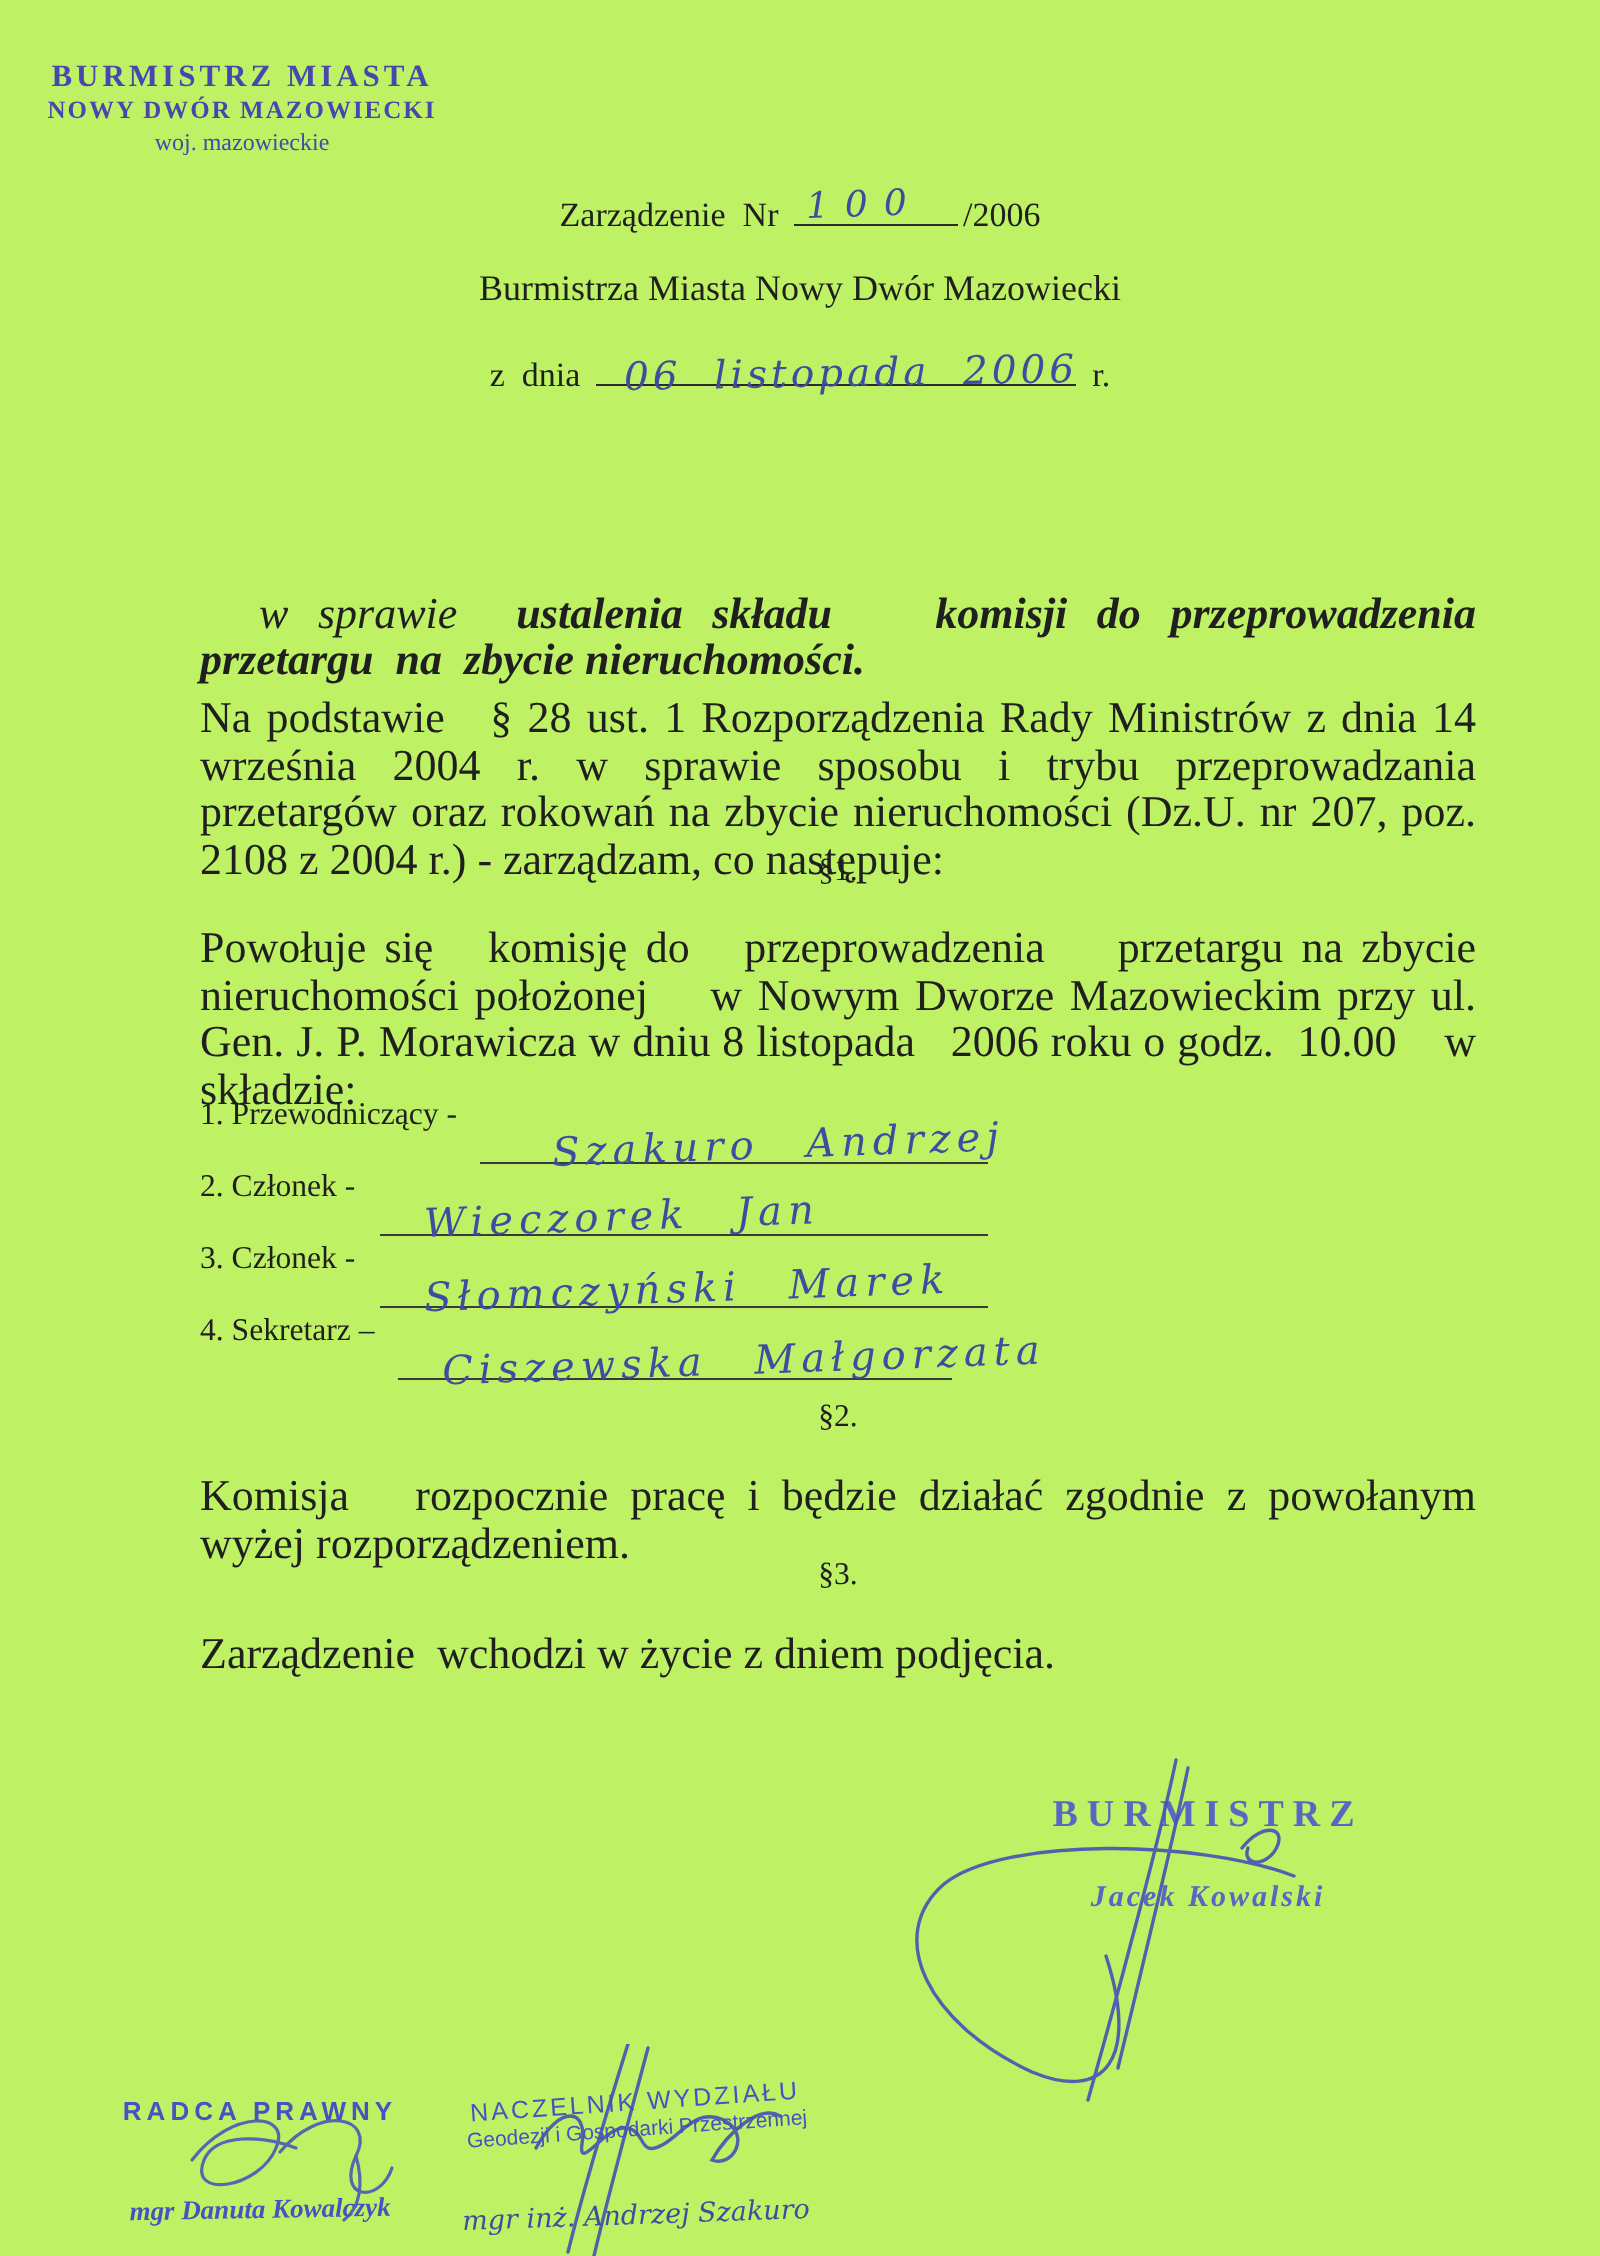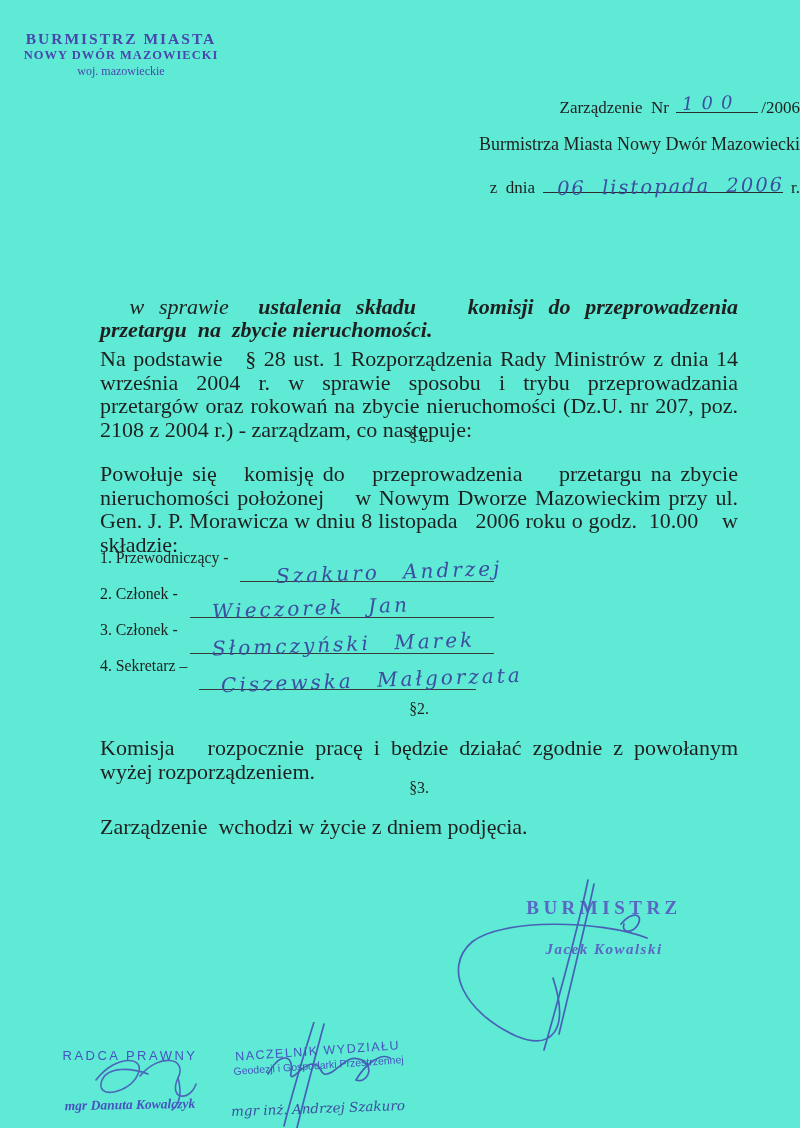--- a/index.html
+++ b/index.html
@@ -1,29 +1,29 @@
 <!DOCTYPE html>
 <html><head>
 <meta charset="utf-8">
 <style>
   html,body { margin:0; padding:0; background:#e8e8e8; }
   .page {
     position:relative; width:800px; height:1128px; margin:0 auto;
-    background:#5eead4; overflow:hidden;
+    background:#bef264; overflow:hidden;
     font-family:"Liberation Serif", serif; color:#1f1f1f;
   }
 
   
   .hdr-stamp { position:absolute; left:12px; top:30px; width:218px; text-align:center; color:#4747ad; }
   .hs1 { font-size:15.5px; font-weight:bold; letter-spacing:2px; }
   .hs2 { font-size:12.5px; letter-spacing:1px; margin-top:0; font-weight:600; }
   .hs3 { font-size:12px; margin-top:1px; }
 
   
-  .t-line { position:absolute; left:0; width:800px; text-align:right; font-size:17px; }
+  .t-line { position:absolute; left:0; width:800px; text-align:center; font-size:17px; }
   .t-line span { white-space:pre; }
   .t1 { top:92px; }
   .t2 { top:134px; font-size:18px; }
   .t3 { top:170px; }
   .fill { display:inline-block; border-bottom:1.3px solid #2c2c2c; position:relative; vertical-align:baseline; }
   .fill-num { width:82px; height:20px; margin:0 3px; }
   .fill-date { width:240px; height:22px; margin:0 8px; }
   .hand { color:#3d4da0; font-style:italic; font-family:"DejaVu Serif", serif; }
   .hand-num { position:absolute; left:6px; bottom:-1px; font-size:18px; letter-spacing:8px; transform:rotate(-2deg); white-space:nowrap; }
   .hand-date { position:absolute; left:14px; bottom:-6px; font-size:19.5px; letter-spacing:2px; word-spacing:8px; transform:rotate(-1deg); white-space:nowrap; }
@@ -54,21 +54,21 @@
   .mstamp { position:absolute; left:518px; top:897px; width:172px; text-align:center;
             color:#5a66c4; font-weight:bold; font-size:19px; letter-spacing:4.5px; }
   .mname  { position:absolute; left:522px; top:941px; width:164px; text-align:center;
             color:#5a66c4; font-weight:bold; font-style:italic; font-size:15px; letter-spacing:1.5px;font-family:Liberation Serif, serif; }
   .sig-svg { position:absolute; }
   .msig { left:440px; top:872px; }
 
   
   .rtitle { position:absolute; left:48px; top:1048px; width:164px; text-align:center;
             font-family:"Liberation Sans", sans-serif; font-size:13px; letter-spacing:2.5px;
-            color:#4753c0; font-weight:400; }
+            color:#4753c0; font-weight:700; }
   .rname  { position:absolute; left:38px; top:1097px; width:184px; text-align:center;
             font-style:italic; font-weight:bold; font-size:13.5px; color:#4753c0; transform:rotate(-1deg); }
   .rsig { left:88px; top:1050px; }
 
   
   .ngroup { position:absolute; left:216px; top:1044px; width:204px; transform:rotate(-4deg);
             text-align:center; color:#4753c0; font-family:"Liberation Sans", sans-serif; }
   .n1 { font-size:12.5px; letter-spacing:1.5px; }
   .n2 { font-size:10.5px; margin-top:1px; }
   .nname { position:absolute; left:220px; top:1100px; width:196px; text-align:center;

